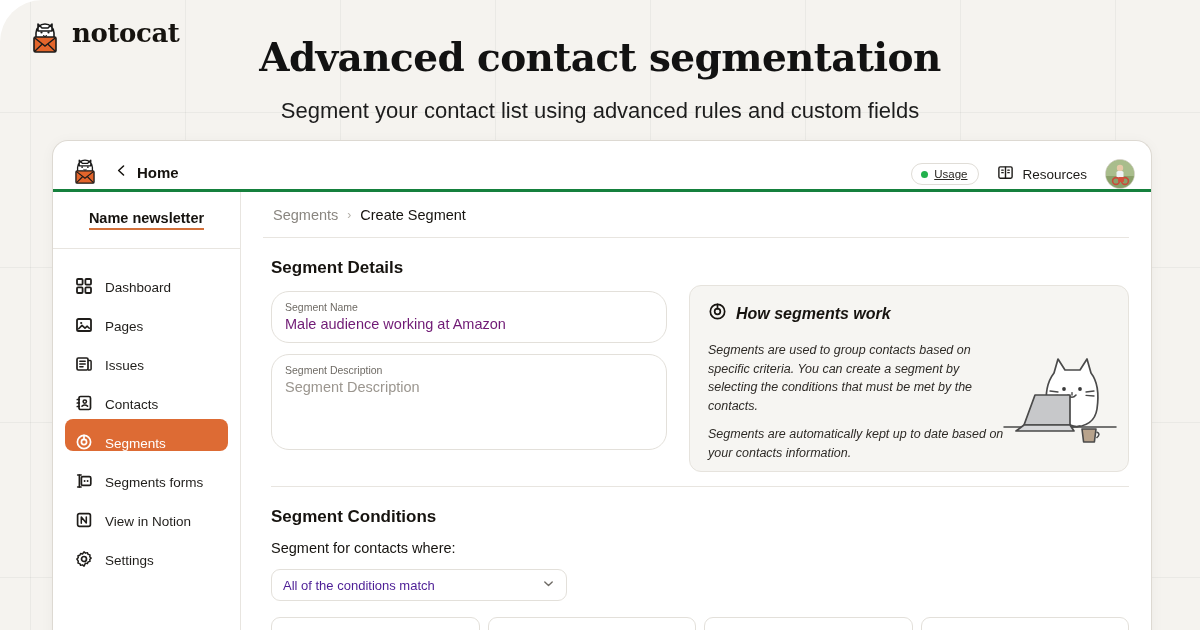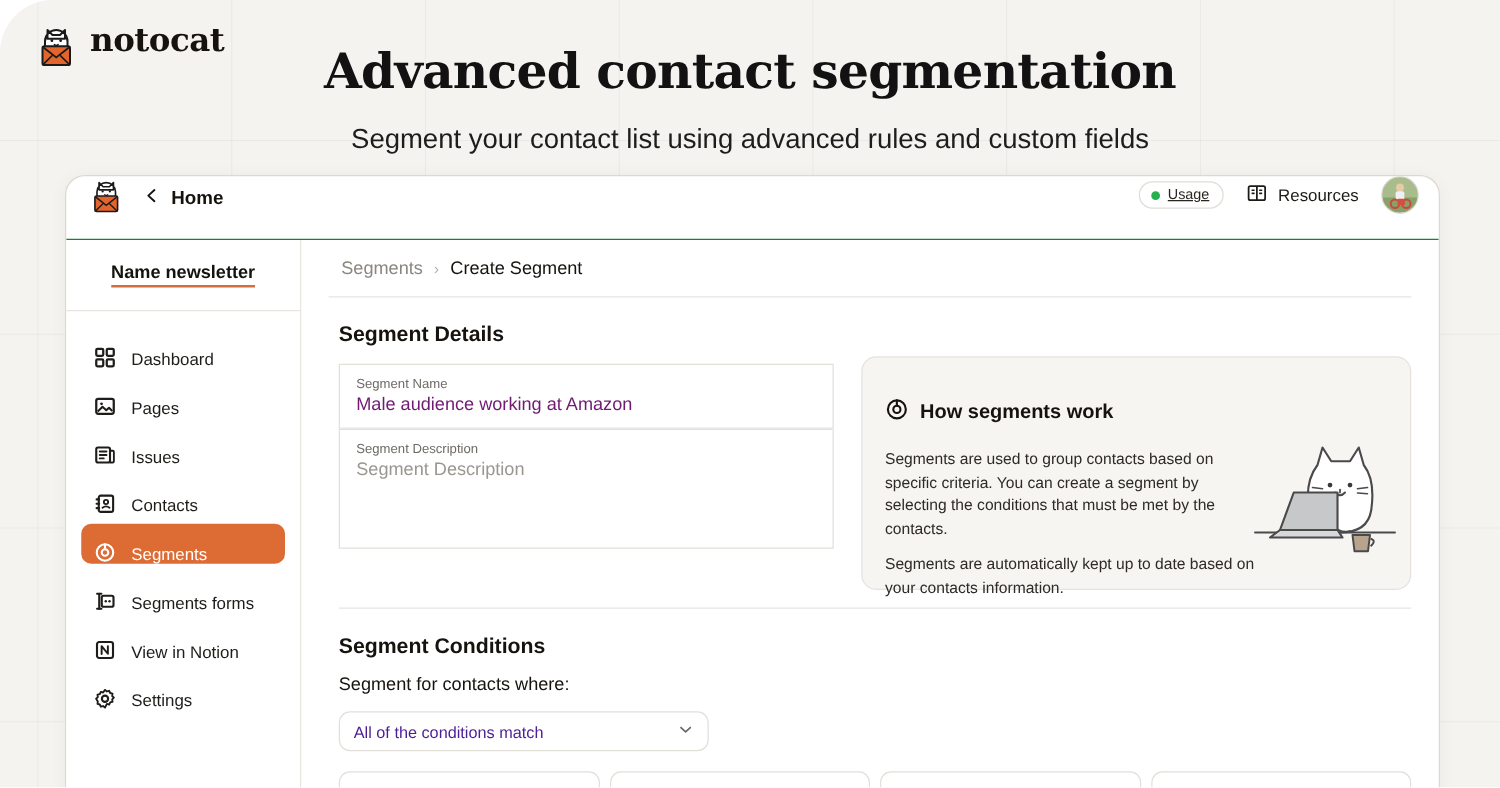--- a/index.html
+++ b/index.html
@@ -95,23 +95,23 @@
     border-bottom: none;
     border-radius: 16px 16px 0 0;
     overflow: hidden;
     box-shadow: 0 2px 14px rgba(0,0,0,0.045);
   }
 
   
   #topbar {
     position: relative;
     height: 51px;
-    border-bottom: 1px solid #15803d;
-    display: flex;
-    align-items: flex-start;
+    border-bottom: 3px solid #15803d;
+    display: flex;
+    align-items: flex-end;
     padding: 0 16px 0 18px;
   }
   #topbar .left {
     display: flex;
     align-items: center;
     gap: 16px;
   }
   #topbar .back {
     display: flex;
     align-items: center;
@@ -224,22 +224,23 @@
   }
   .sect-title {
     font-size: 17px;
     font-weight: bold;
     color: #16130f;
     margin-bottom: 13px;
   }
 
   .field {
     border: 1px solid #e3e0da;
-    border-radius: 0;
+    border-radius: 18px;
     padding: 9px 13px 10px 13px;
+    margin-bottom: 11px;
     background: #fff;
     cursor: text;
   }
   .field .flabel {
     font-size: 10.5px;
     color: #6f6b65;
     margin-bottom: 3px;
   }
   .field .fvalue {
     font-size: 14.5px;
@@ -248,24 +249,25 @@
   .field .fvalue.ph { color: #9b968f; }
   .field.area { height: 96px; }
 
   
   #info {
     width: 440px;
     flex: 0 0 440px;
     background: #f6f5f2;
     border: 1px solid #e6e3dd;
     border-radius: 12px;
-    padding: 32px 18px;
+    padding: 16px 18px;
     position: relative;
     margin-top: 27px;
     height: 187px;
+    font-style: italic;
   }
   #info .head {
     display: flex; align-items: center; gap: 9px;
     margin-bottom: 16px;
   }
   #info .head .t {
     font-size: 16px; font-weight: bold; color: #16130f;
   }
   #info p {
     font-size: 12.5px;

